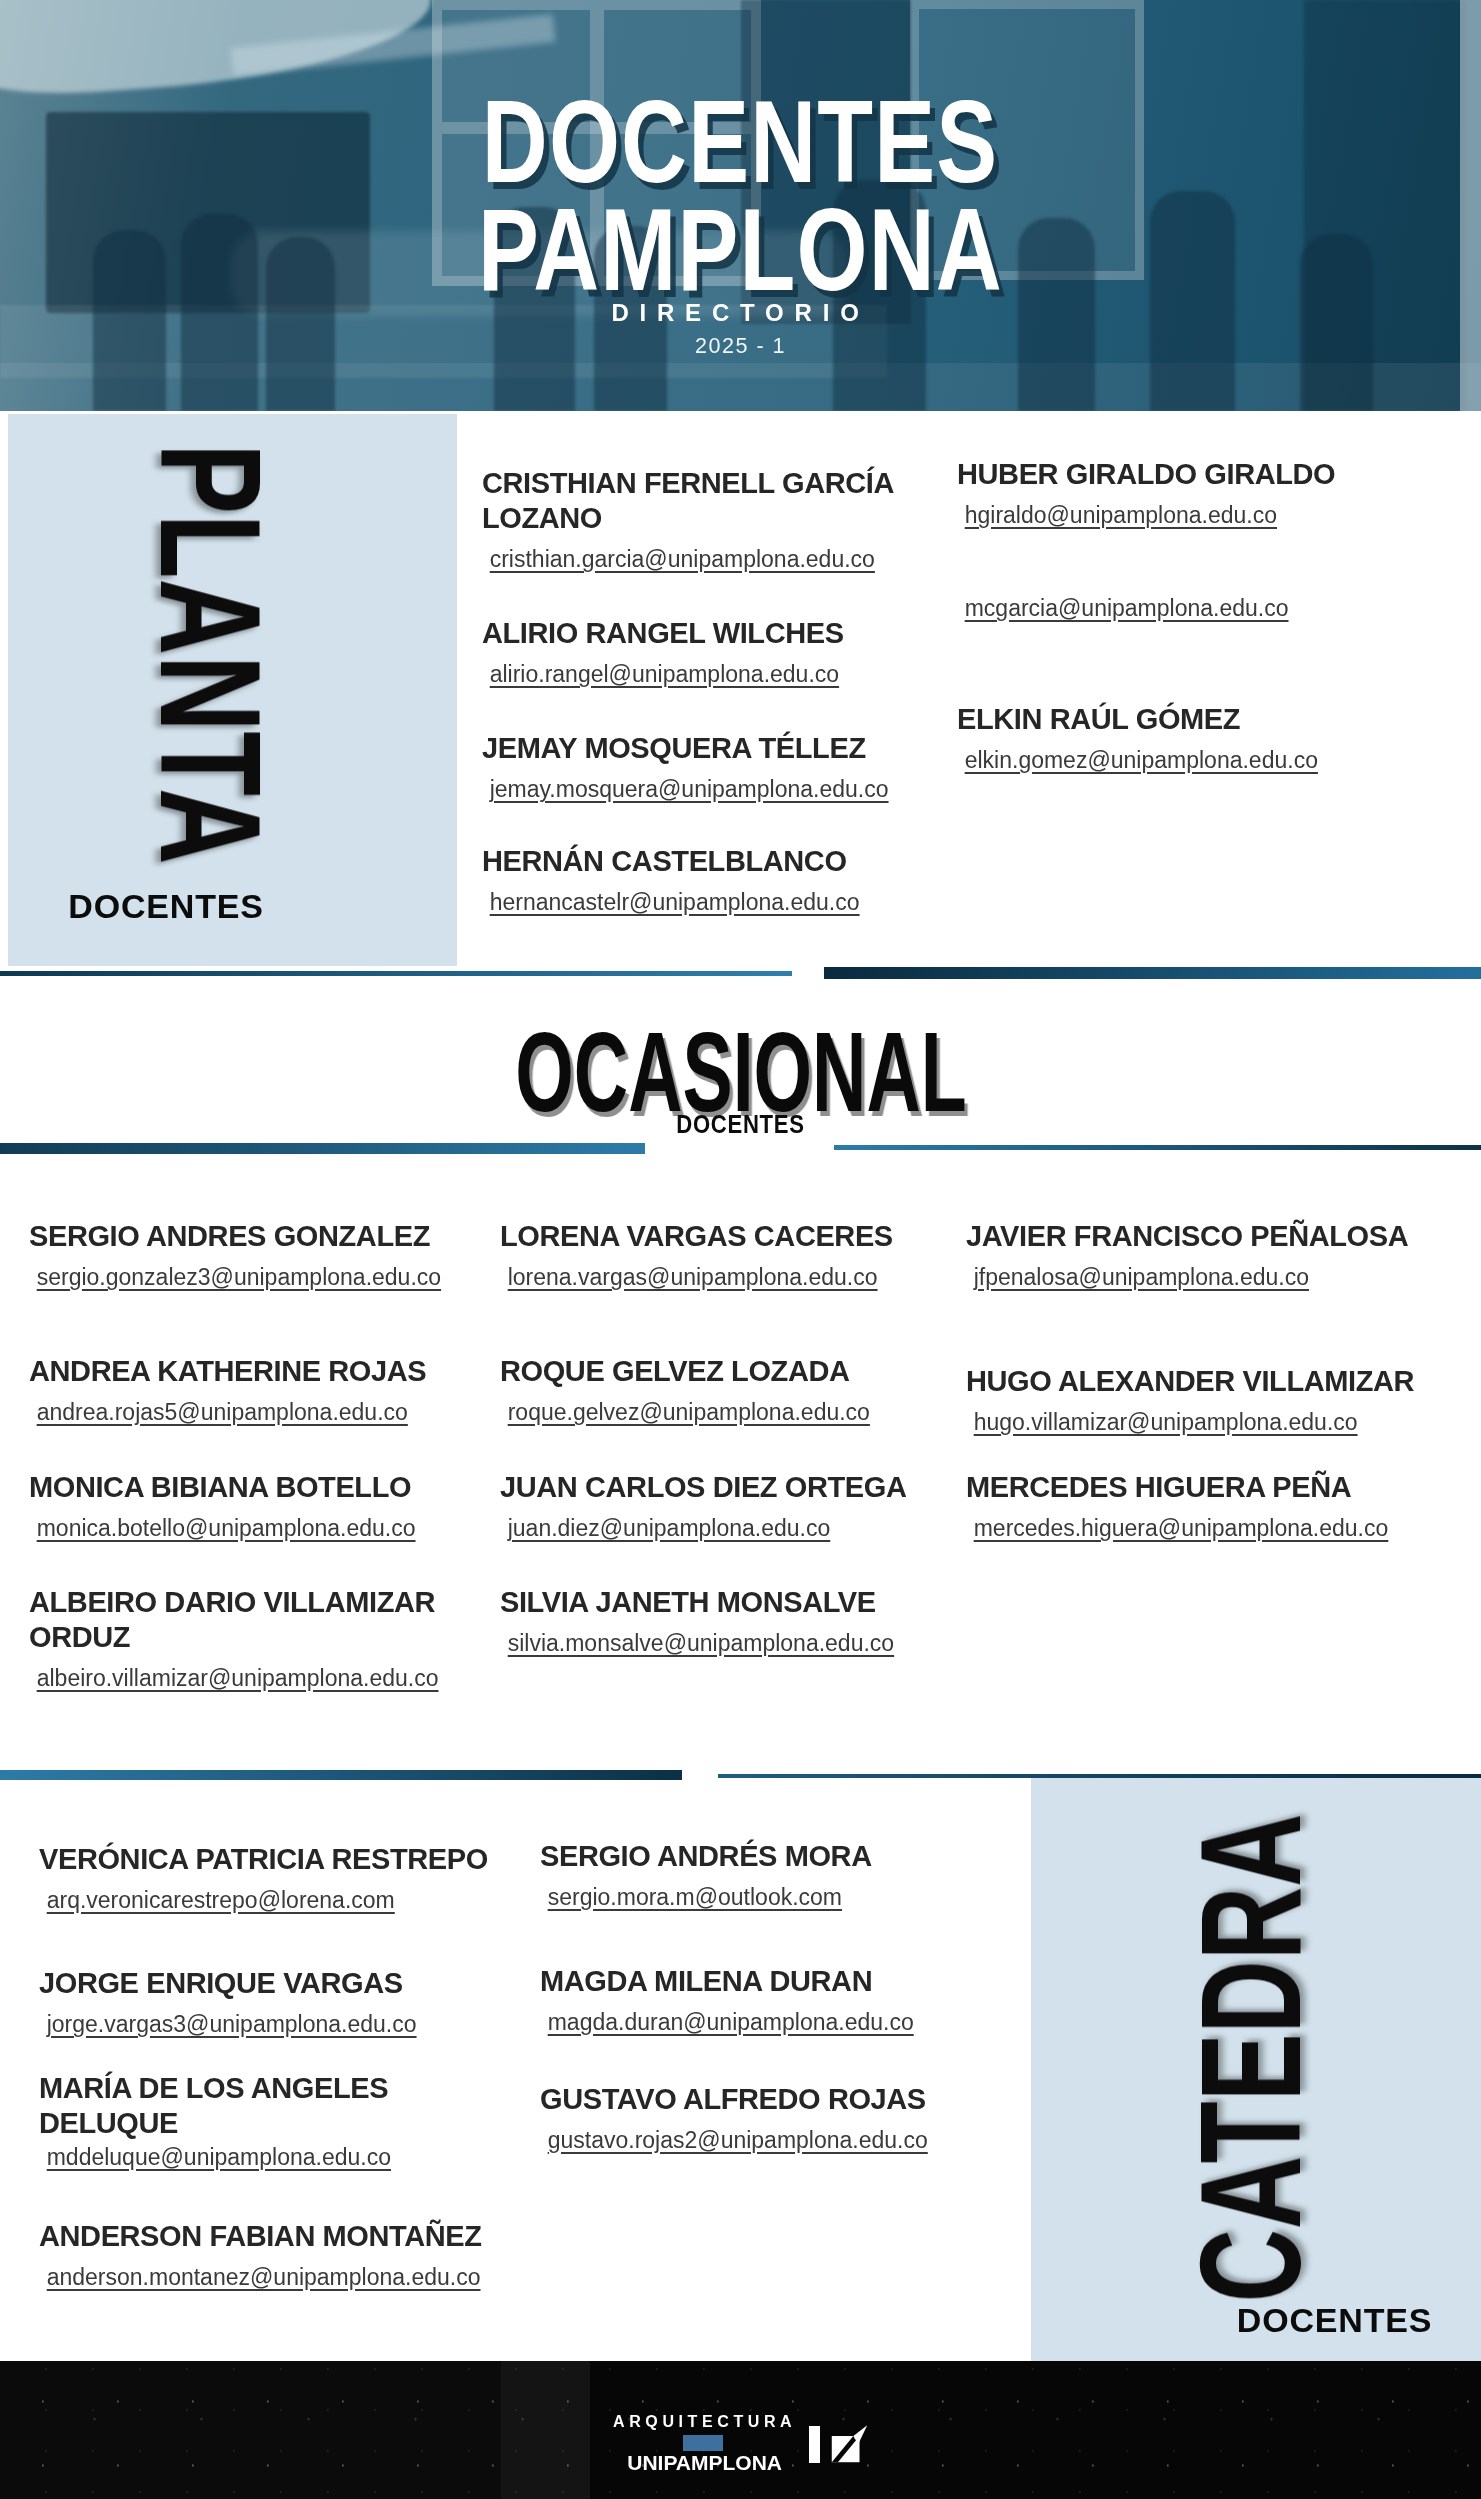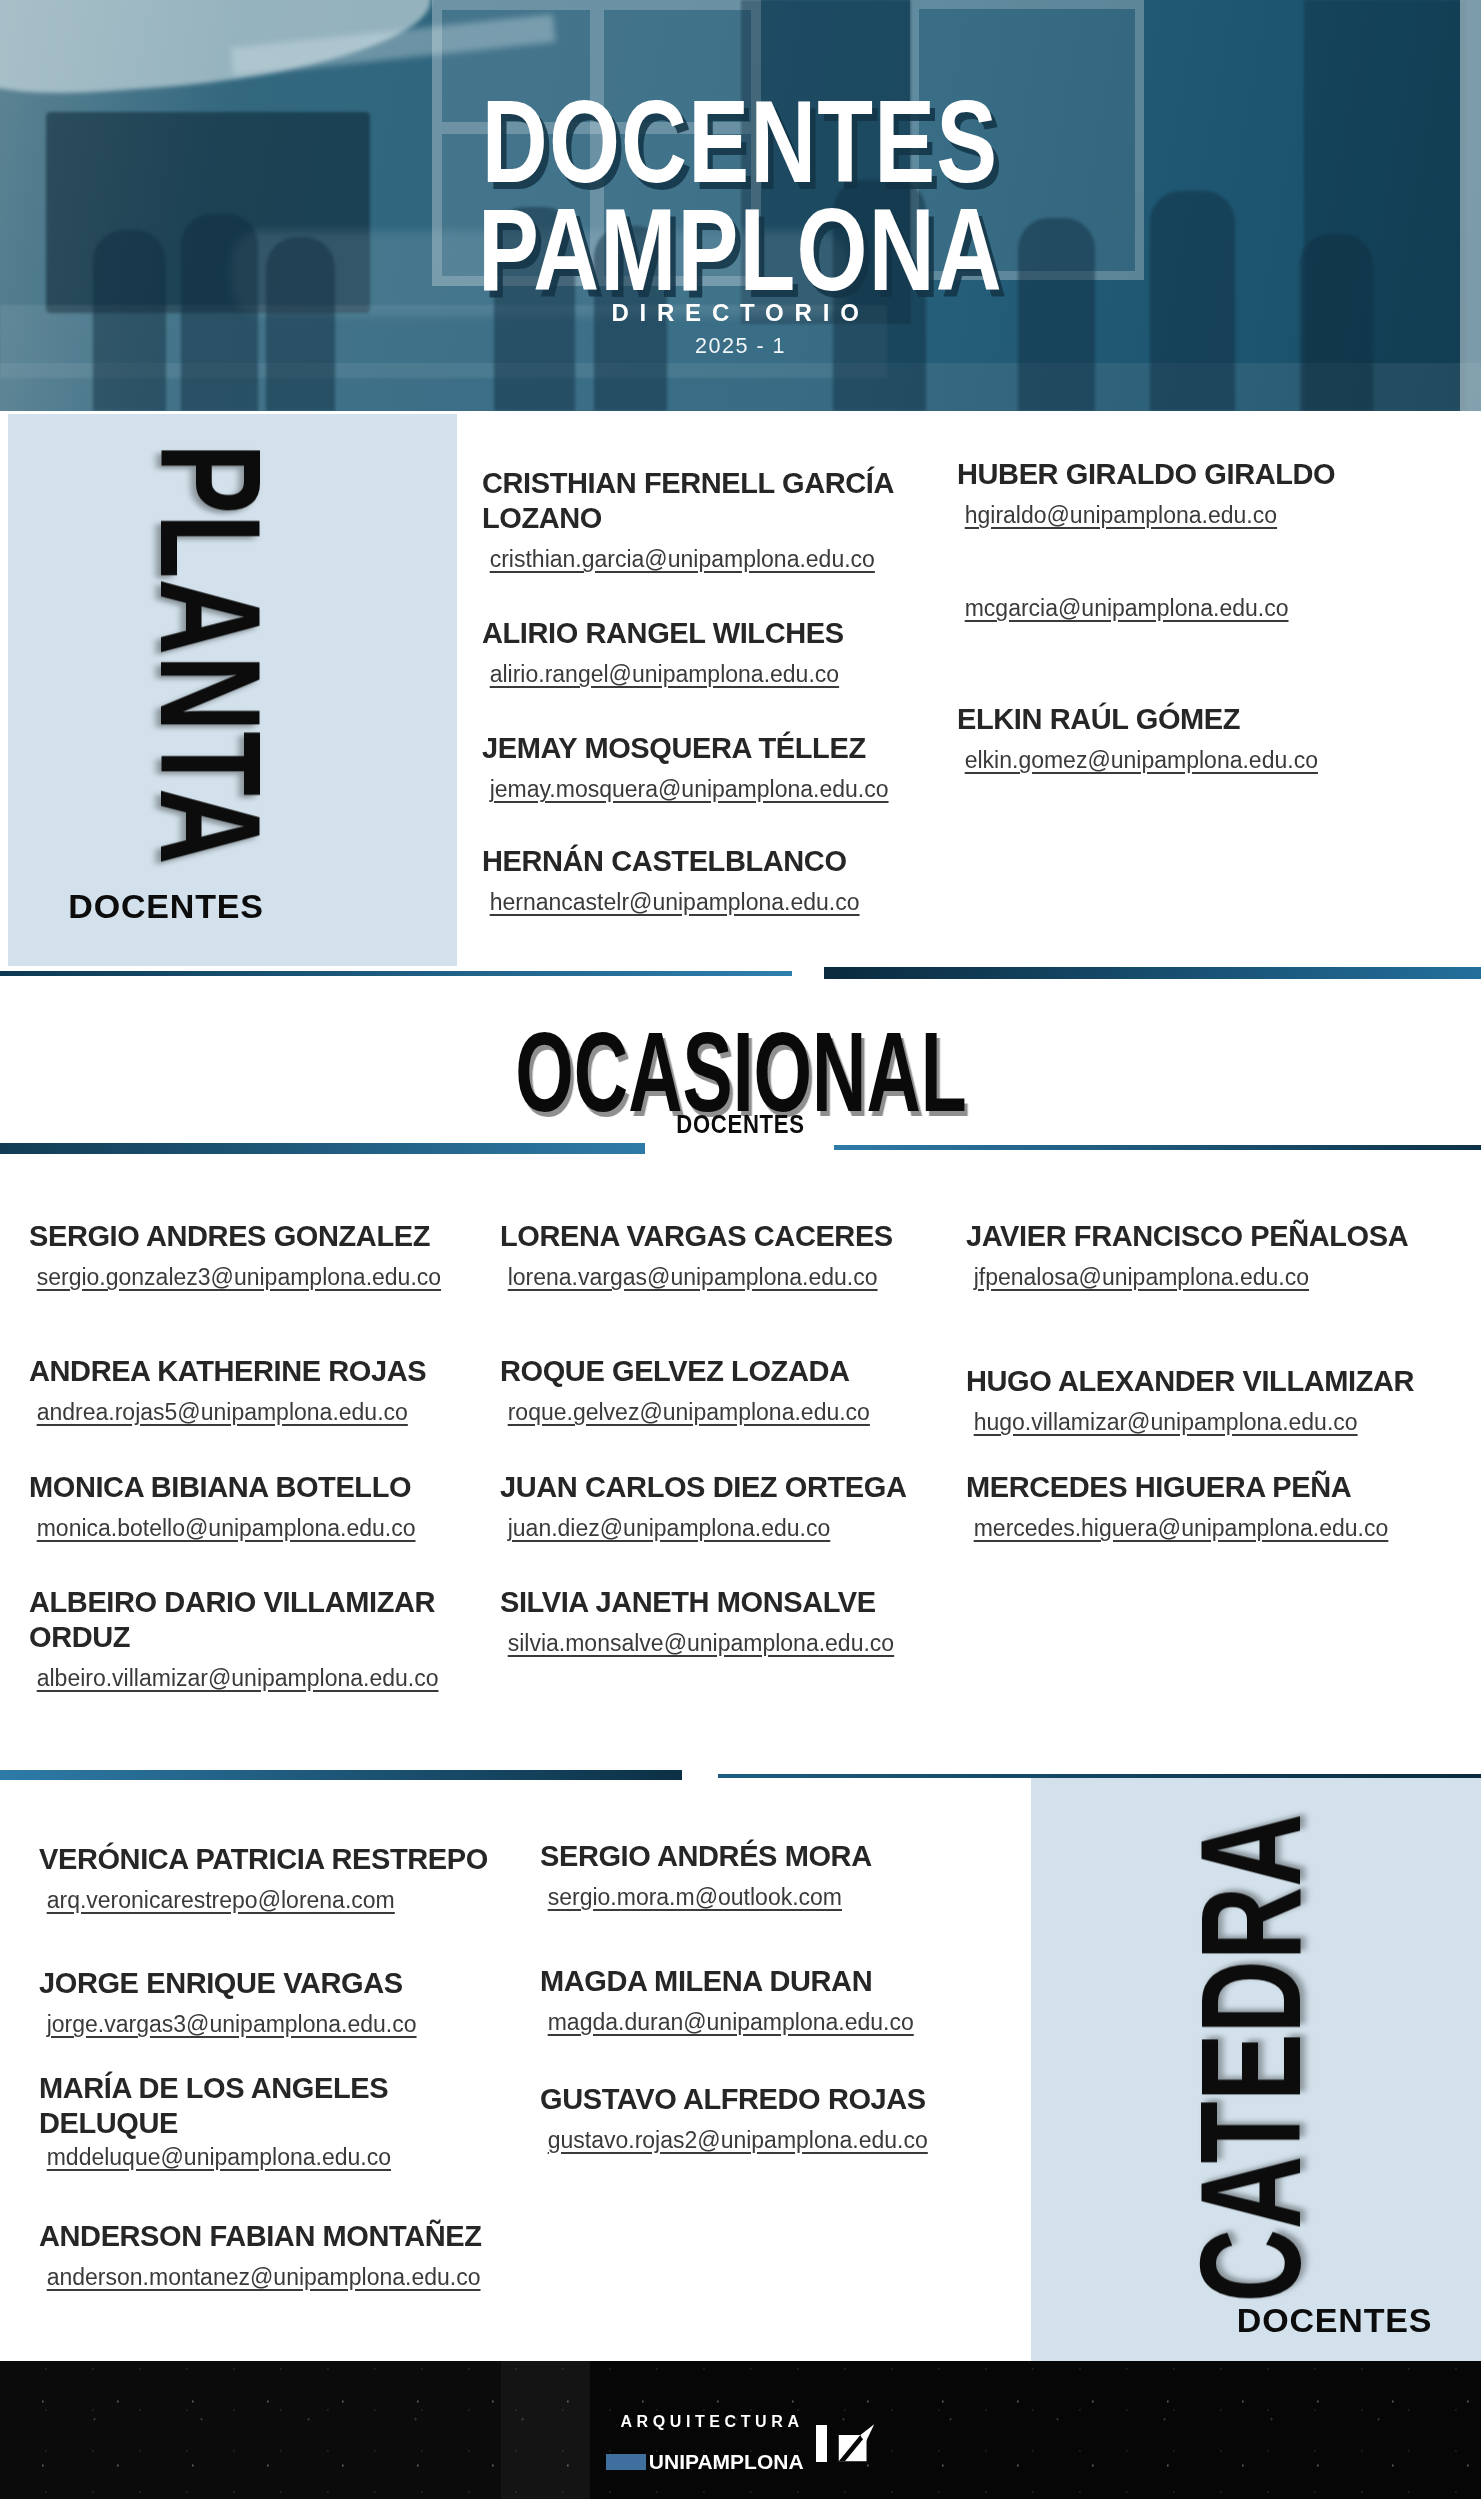--- a/index.html
+++ b/index.html
@@ -88,21 +88,21 @@
       radial-gradient(rgba(255,255,255,.16) 1.2px, transparent 1.4px);
     background-size:75px 64px,47px 41px,107px 87px;
     background-position:5.4px 8.5px,22.4px 28.5px,41px 14.7px;
   }
   .footer .band{position:absolute;left:501px;top:0;width:89px;height:139px;background:rgba(255,255,255,.06);}
   .footer .band2{position:absolute;left:0;top:0;width:501px;height:139px;background:rgba(255,255,255,.022);}
   .brand-row{position:absolute;left:0;top:2413px;width:1481px;display:flex;justify-content:center;}
   .brand{display:flex;align-items:center;}
   .brand-text{text-align:right;}
   .brand-l1{font-weight:bold;font-size:16px;letter-spacing:4.6px;color:#ffffff;white-space:nowrap;}
-  .brand-l2{display:flex;align-items:center;justify-content:flex-end;margin-top:19px;}
+  .brand-l2{display:flex;align-items:center;justify-content:flex-end;margin-top:4px;flex-direction:column;}
   .brand-rect{width:40px;height:16px;background:#3e6f9e;margin-right:3.1px;}
   .brand-l2 span{font-weight:bold;font-size:21px;color:#ffffff;letter-spacing:0;white-space:nowrap;}
   .brand-vbar{width:11.6px;height:37px;background:#ffffff;margin-left:12.3px;margin-right:10.8px;}
 </style>
 </head>
 <body>
 
 <header class="hero">
   <div class="ph ph-rightblock"></div>
   <div class="ph ph-window1">

